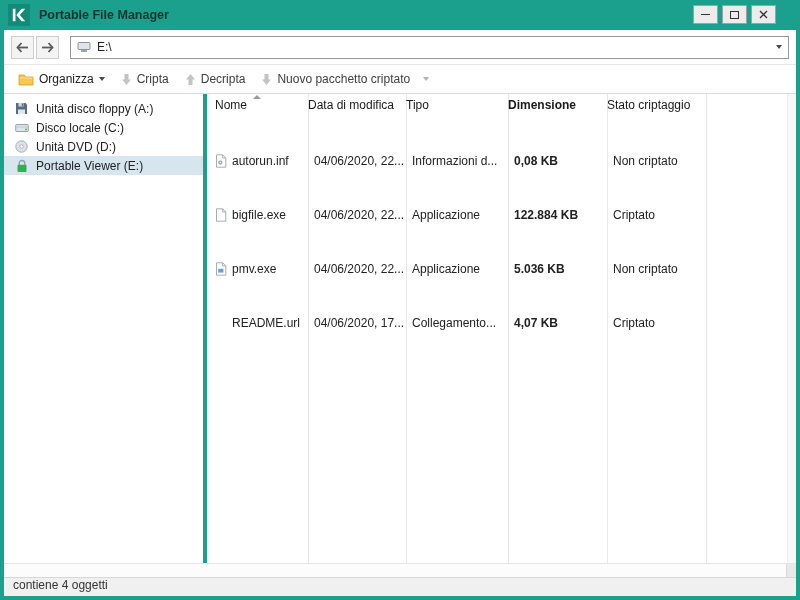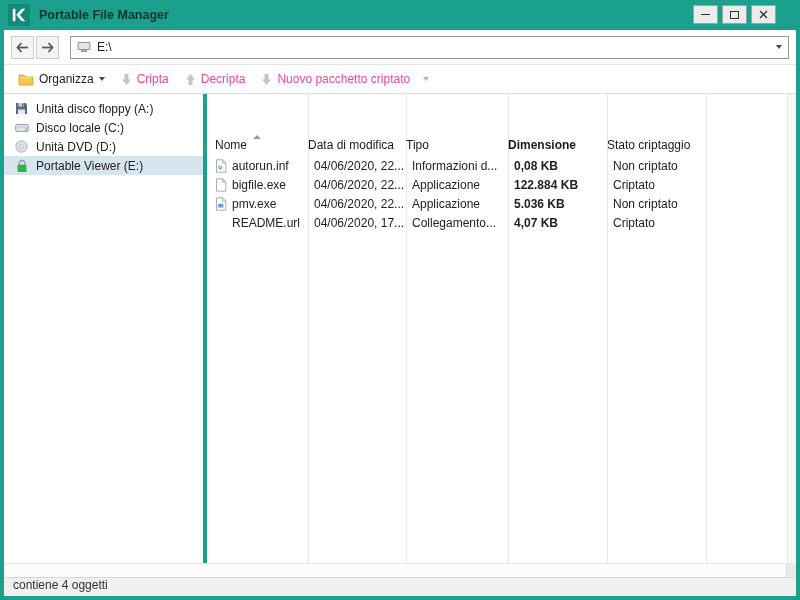--- a/index.html
+++ b/index.html
@@ -22,46 +22,46 @@
 
   
   .navbar { height: 34px; display: flex; align-items: center; padding: 0 7px; background: #fff; }
   .nav-btn { width: 23px; height: 23px; background: #f4f4f4; border: 1px solid #cdcdcd; display: flex; align-items: center; justify-content: center; margin-right: 2px; }
   .address-bar { flex: 1; height: 23px; margin-left: 9px; border: 1px solid #979797; background: #fff; display: flex; align-items: center; padding: 0 6px; gap: 6px; }
   .address-spacer { flex: 1; }
 
   
   .toolbar { height: 30px; display: flex; align-items: center; padding: 0 6px; background: #fff; border-top: 1px solid #e6e6e6; border-bottom: 1px solid #dcdcdc; }
   .tb-btn { display: flex; align-items: center; gap: 5px; padding: 0 8px; height: 24px; white-space: nowrap; }
-  .tb-btn.disabled { color: #ec4899; }
+  .tb-btn.disabled { color: #404040; }
   .chev { width: 0; height: 0; border-left: 3.5px solid transparent; border-right: 3.5px solid transparent; border-top: 4px solid #4a4a4a; display: inline-block; }
   .chev.gray { border-top-color: #b3b3b3; }
   .tb-sep-chev { margin-left: 8px; }
   .tb-right { margin-left: auto; display: flex; align-items: center; gap: 9px; border-left: 1px solid #e2e2e2; height: 100%; padding-left: 12px; padding-right: 3px; }
   .help-icon { width: 16px; height: 16px; border-radius: 50%; background: #3f8fd6; color: #fff; font-weight: bold; font-size: 11px; display: flex; align-items: center; justify-content: center; }
 
   
   .content { flex: 1; display: flex; min-height: 0; }
   .sidebar { width: 199px; padding-top: 5px; background: #fff; }
   .sidebar-item { height: 19px; display: flex; align-items: center; gap: 7px; padding-left: 10px; white-space: nowrap; }
   .sidebar-item.selected { background: #d7e5ee; }
   .sicon { width: 15px; display: flex; justify-content: center; }
   .vdivider { width: 4px; background: #1aa08c; }
 
   .filelist { flex: 1; position: relative; overflow: hidden; background: #fff; }
   .col-line { position: absolute; top: 0; bottom: 0; width: 1px; background: #e7e7e7; }
-  .header-row { display: flex; height: 22px; align-items: center; position: relative; color: #1a1a1a; margin-top: 40px; }
+  .header-row { display: flex; height: 22px; align-items: center; position: relative; color: #1a1a1a; }
   .hcell { white-space: nowrap; overflow: hidden; }
   .c-name { width: 101px; padding-left: 8px; }
   .c-date { width: 98px; }
   .c-type { width: 102px; }
   .c-size { width: 99px; font-weight: bold; }
   .c-status { width: 99px; }
   .sort-caret { position: absolute; top: 1px; left: 46px; width: 0; height: 0; border-left: 4px solid transparent; border-right: 4px solid transparent; border-bottom: 4px solid #9a9a9a; }
-  .row { display: flex; height: 19px; align-items: center; }
+  .row { display: flex; height: 19px; align-items: center; margin-top: 35px; }
   .cell { white-space: nowrap; overflow: hidden; padding-left: 6px; }
   .cell.c-name { display: flex; align-items: center; gap: 5px; padding-left: 7px; }
   .ficon { width: 13px; display: flex; justify-content: center; flex: none; }
   .vscroll { position: absolute; right: 0; top: 0; bottom: 0; width: 9px; background: #f7f7f7; border-left: 1px solid #ececec; }
 
   
   .hscroll { height: 14px; background: #fcfcfc; border-top: 1px solid #e5e5e5; position: relative; }
   .scroll-corner { position: absolute; right: 0; top: 0; bottom: 0; width: 10px; background: #e9e9e9; border-left: 1px solid #d9d9d9; }
   .statusbar { height: 19px; background: #f0f0f0; border-top: 1px solid #d7d7d7; display: flex; align-items: flex-start; padding-left: 9px; color: #333; }
 </style>

